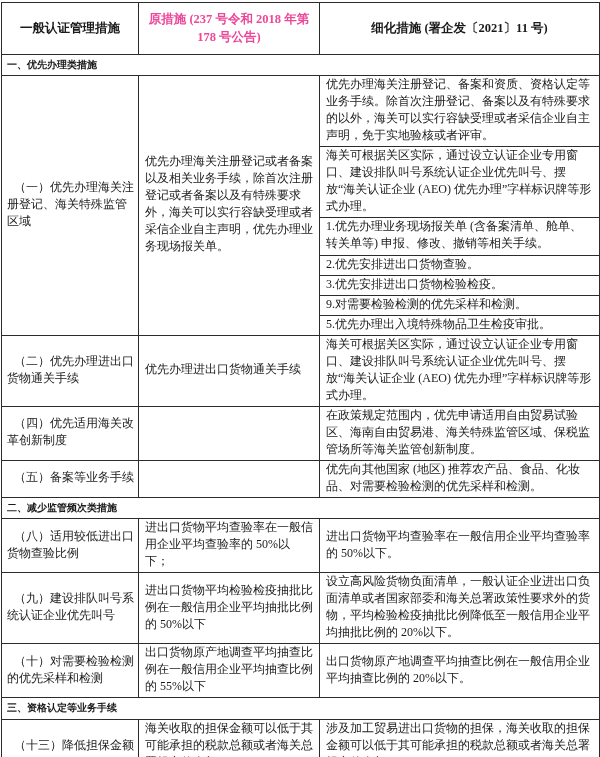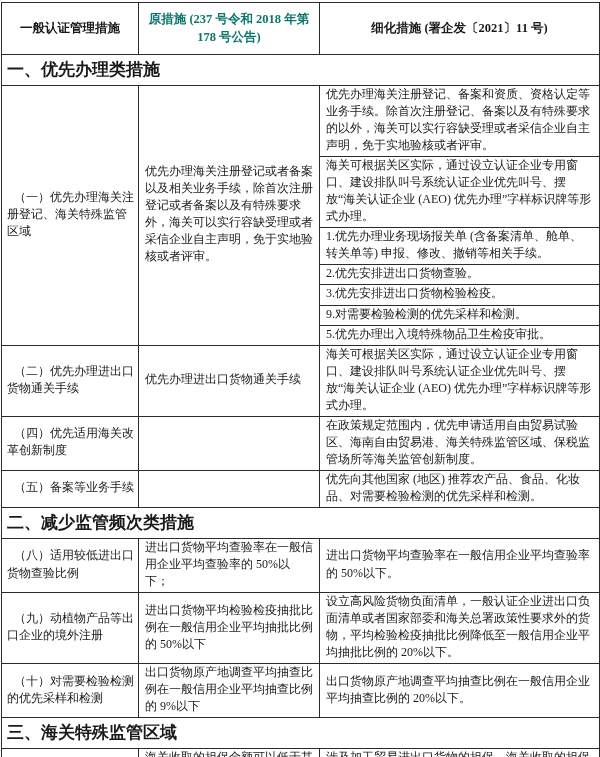--- a/index.html
+++ b/index.html
@@ -35,21 +35,21 @@
   th {
     font-weight: bold;
     height: 52px;
     text-align: center;
     padding: 2px 8px;
     font-size: 12.5px;
   }
   tr.section-row td {
     font-weight: bold;
     padding: 3px 5px;
-    font-size: 17px;
+    font-size: 10px;
   }
   td.label-cell {
     text-indent: 7px;
     padding-left: 5px;
     padding-right: 4px;
   }
   td.sub-cell {
     border-top: 1px solid #979797;
   }
   td.body-cell { padding-top: 0; padding-bottom: 2px; }
@@ -60,32 +60,32 @@
 <div id="doc">
   <table class="measures">
     <colgroup>
       <col class="c1">
         <col class="c2">
         <col class="c3">
     </colgroup>
     <thead>
       <tr>
         <th>一般认证管理措施</th>
-        <th id="th-original" style="color: #0f766e;">原措施 (237 号令和 2018 年第 178 号公告)</th>
+        <th id="th-original" style="color: #ec4899;">原措施 (237 号令和 2018 年第 178 号公告)</th>
         <th>细化措施 (署企发〔2021〕11 号)</th>
       </tr>
     </thead>
     <tbody id="table-body">
 
     <tr class="section-row">
           <td class="" colspan="3">一、优先办理类措施</td>
         </tr>
         <tr>
           <td class="label-cell body-cell" rowspan="7">（一）优先办理海关注册登记、海关特殊监管区域</td>
-          <td class="body-cell" rowspan="7">优先办理海关注册登记或者备案以及相关业务手续，除首次注册登记或者备案以及有特殊要求外，海关可以实行容缺受理或者采信企业自主声明，免于实地验核或者评审。</td>
+          <td class="body-cell" rowspan="7">优先办理海关注册登记或者备案以及相关业务手续，除首次注册登记或者备案以及有特殊要求外，海关可以实行容缺受理或者采信企业自主声明，优先办理业务现场报关单。</td>
           <td class="body-cell">优先办理海关注册登记、备案和资质、资格认定等业务手续。除首次注册登记、备案以及有特殊要求的以外，海关可以实行容缺受理或者采信企业自主声明，免于实地验核或者评审。</td>
         </tr>
         <tr>
           <td class="body-cell sub-cell">海关可根据关区实际，通过设立认证企业专用窗口、建设排队叫号系统认证企业优先叫号、摆放“海关认证企业 (AEO) 优先办理”字样标识牌等形式办理。</td>
         </tr>
         <tr>
           <td class="body-cell sub-cell">1.优先办理业务现场报关单 (含备案清单、舱单、转关单等) 申报、修改、撤销等相关手续。</td>
         </tr>
         <tr>
           <td class="body-cell sub-cell">2.优先安排进出口货物查验。</td>
@@ -116,31 +116,31 @@
         </tr>
         <tr class="section-row">
           <td class="" colspan="3">二、减少监管频次类措施</td>
         </tr>
         <tr>
           <td class="label-cell body-cell" rowspan="1">（八）适用较低进出口货物查验比例</td>
           <td class="body-cell" rowspan="1">进出口货物平均查验率在一般信用企业平均查验率的 50%以下；</td>
           <td class="body-cell">进出口货物平均查验率在一般信用企业平均查验率的 50%以下。</td>
         </tr>
         <tr>
-          <td class="label-cell body-cell" rowspan="1">（九）动植物产品等出口企业的境外注册</td>
+          <td class="label-cell body-cell" rowspan="1">（九）建设排队叫号系统认证企业优先叫号</td>
           <td class="body-cell" rowspan="1">进出口货物平均检验检疫抽批比例在一般信用企业平均抽批比例的 50%以下</td>
           <td class="body-cell">设立高风险货物负面清单，一般认证企业进出口负面清单或者国家部委和海关总署政策性要求外的货物，平均检验检疫抽批比例降低至一般信用企业平均抽批比例的 20%以下。</td>
         </tr>
         <tr>
           <td class="label-cell body-cell" rowspan="1">（十）对需要检验检测的优先采样和检测</td>
-          <td class="body-cell" rowspan="1">出口货物原产地调查平均抽查比例在一般信用企业平均抽查比例的 9%以下</td>
+          <td class="body-cell" rowspan="1">出口货物原产地调查平均抽查比例在一般信用企业平均抽查比例的 55%以下</td>
           <td class="body-cell">出口货物原产地调查平均抽查比例在一般信用企业平均抽查比例的 20%以下。</td>
         </tr>
         <tr class="section-row">
-          <td class="" colspan="3">三、海关特殊监管区域</td>
+          <td class="" colspan="3">三、资格认定等业务手续</td>
         </tr>
         <tr>
           <td class="label-cell body-cell" rowspan="1">（十三）降低担保金额</td>
           <td class="body-cell" rowspan="1">海关收取的担保金额可以低于其可能承担的税款总额或者海关总署规定的金额；</td>
           <td class="body-cell">涉及加工贸易进出口货物的担保，海关收取的担保金额可以低于其可能承担的税款总额或者海关总署规定的金额。</td>
         </tr>
       </tbody>
   </table>
 </div>
 

